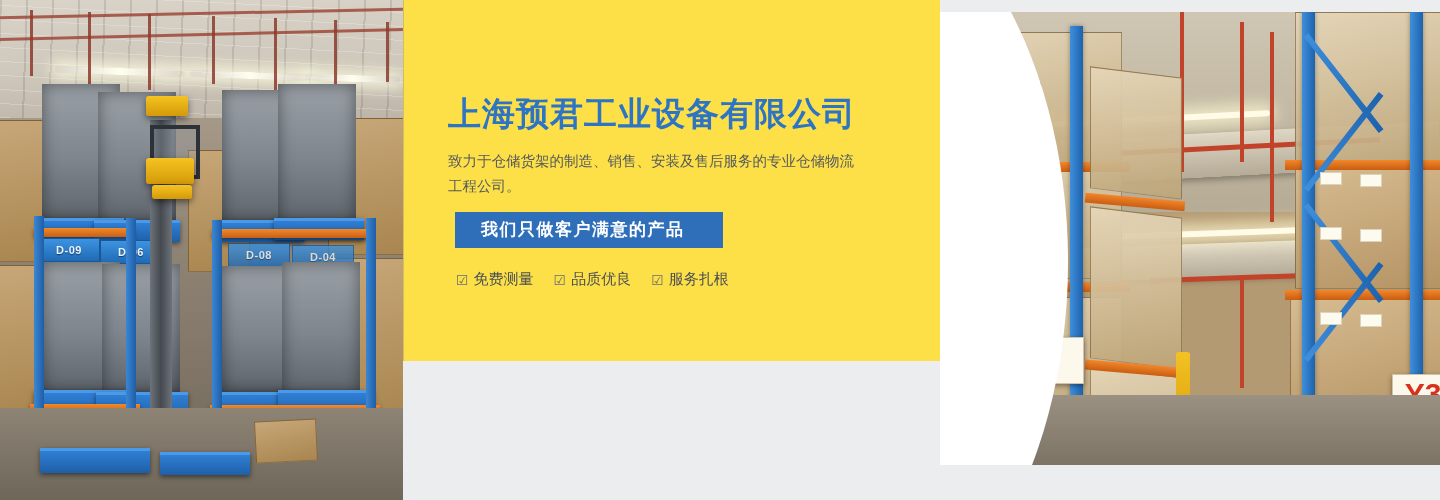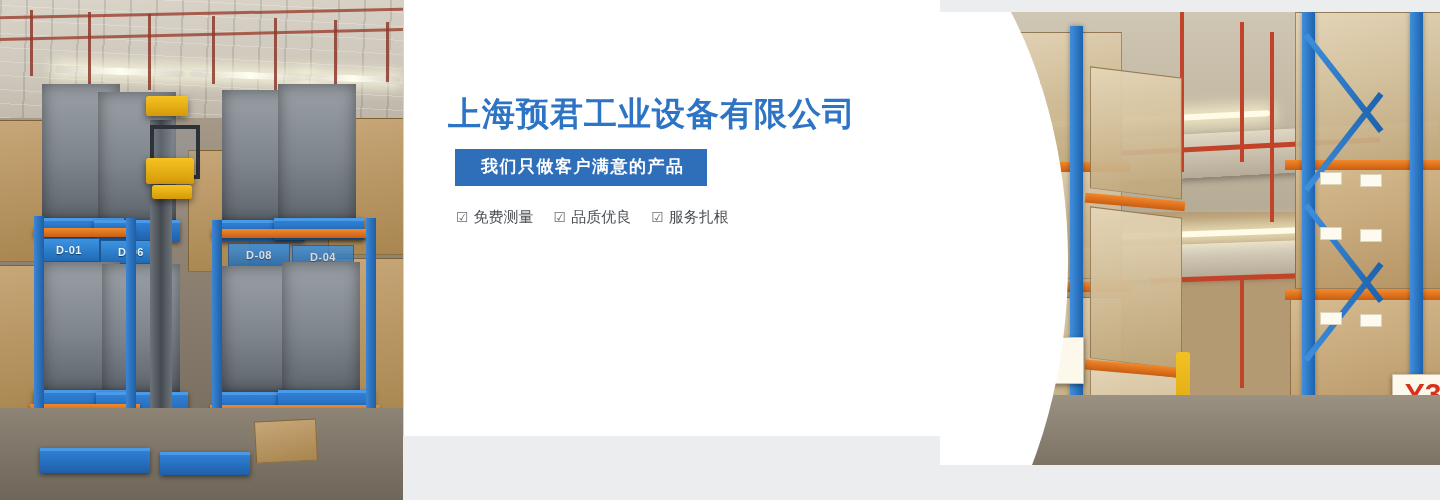--- a/index.html
+++ b/index.html
@@ -195,22 +195,22 @@
     left: -392px; top: -150px;
     width: 520px; height: 800px;
     background: #ffffff;
     border-radius: 50%;
   }
 
   
   .center {
     position: absolute;
     left: 403px; top: 0;
-    width: 537px; height: 436px;
-    background: #ffffff;
+    width: 537px; height: 361px;
+    background: #fde047;
   }
   .center::before{
     content:"";
     position:absolute;left:0;top:0;width:1px;height:100%;
     background: rgba(120,130,140,.35);
   }
   .content {
     position: absolute;
     left: 45px;
     top: 96px;
@@ -242,21 +242,21 @@
     line-height: 1.2;
     white-space: nowrap;
   }
   .cta {
     display: inline-block;
     background: #2f6fba;
     color: #ffffff;
     font-size: 17px;
     font-weight: bold;
     letter-spacing: 1.5px;
-    padding: 7px 22px 8px 26px;
+    padding: 7px 38px 8px 26px;
     margin: 0 0 0 7px;
     border: none;
     cursor: pointer;
     line-height: 1.25;
   }
   .features {
     margin: 22px 0 0 8px;
     display: flex;
     align-items: center;
     gap: 20px;
@@ -312,21 +312,21 @@
 
     <div class="pl-pallet" style="left:38px;  top:218px; width:86px;"></div>
     <div class="pl-pallet" style="left:94px;  top:220px; width:86px;"></div>
     <div class="pl-pallet" style="left:218px; top:220px; width:86px;"></div>
     <div class="pl-pallet" style="left:274px; top:218px; width:90px;"></div>
 
     <div class="pl-beam" style="left:34px;  top:228px; width:100px;"></div>
     <div class="pl-beam" style="left:212px; top:229px; width:160px;"></div>
 
     <div class="pl-sign" style="left:38px;  top:238px;">
-      <span>D-01</span>
+      <span>D-09</span>
     </div>
     <div class="pl-sign" style="left:100px; top:240px;">
       <span>D-06</span>
     </div>
     <div class="pl-sign" style="left:228px; top:243px; opacity:.82;">
       <span>D-08</span>
     </div>
     <div class="pl-sign" style="left:292px; top:245px; opacity:.78;text-align:right;">
       <span>D-04</span>
     </div>
@@ -357,20 +357,21 @@
     <div class="pl-floor"></div>
     <div class="pl-box" style="left:255px; top:420px; width:60px; height:40px; transform:rotate(-3deg);"></div>
     <div class="pl-pallet" style="left:40px;  top:448px; width:110px; height:22px;"></div>
     <div class="pl-pallet" style="left:160px; top:452px; width:90px;  height:20px;"></div>
   </div>
 
   <div class="center">
     <div class="content">
       <h1 class="company-title">上海预君工业设备有限公司</h1>
 
+      <p class="subtitle">致力于仓储货架的制造、销售、安装及售后服务的专业仓储物流工程公司。</p>
 
 
       <button class="cta">我们只做客户满意的产品</button>
 
       <div class="features">
         <div class="feature">
           <span class="check-icon">☑</span>
           <span>免费测量</span>
         </div>
         <div class="feature">

